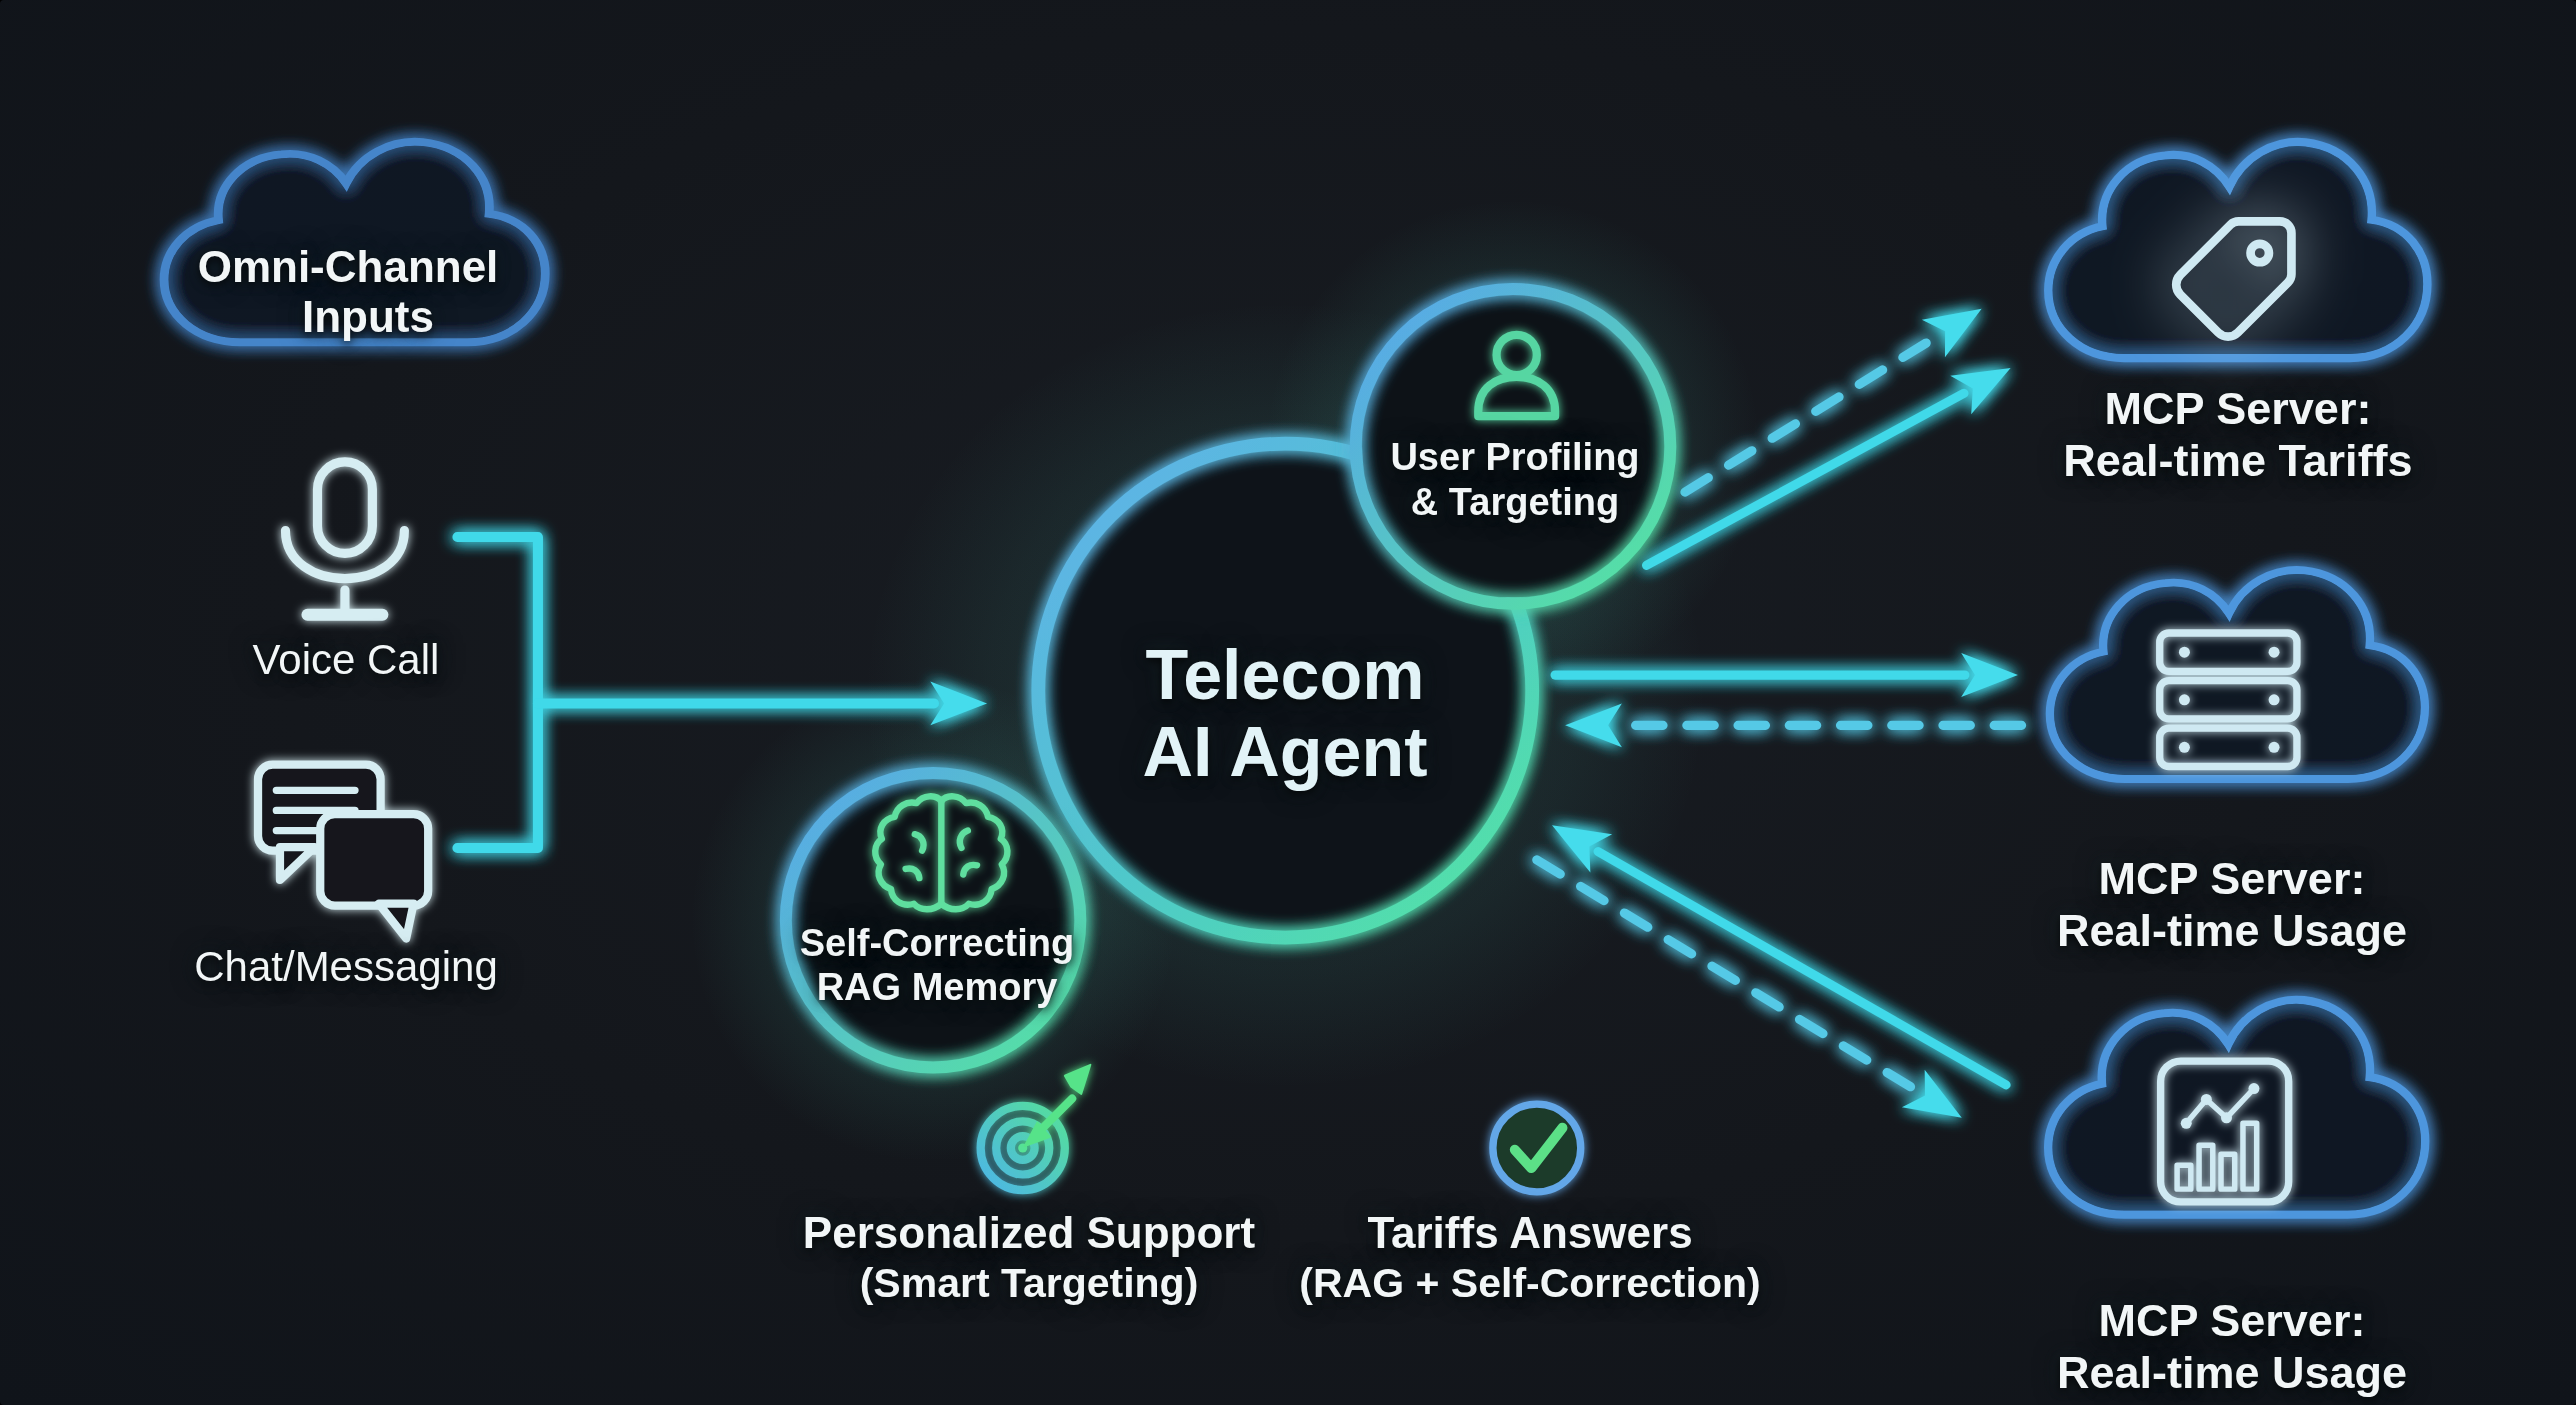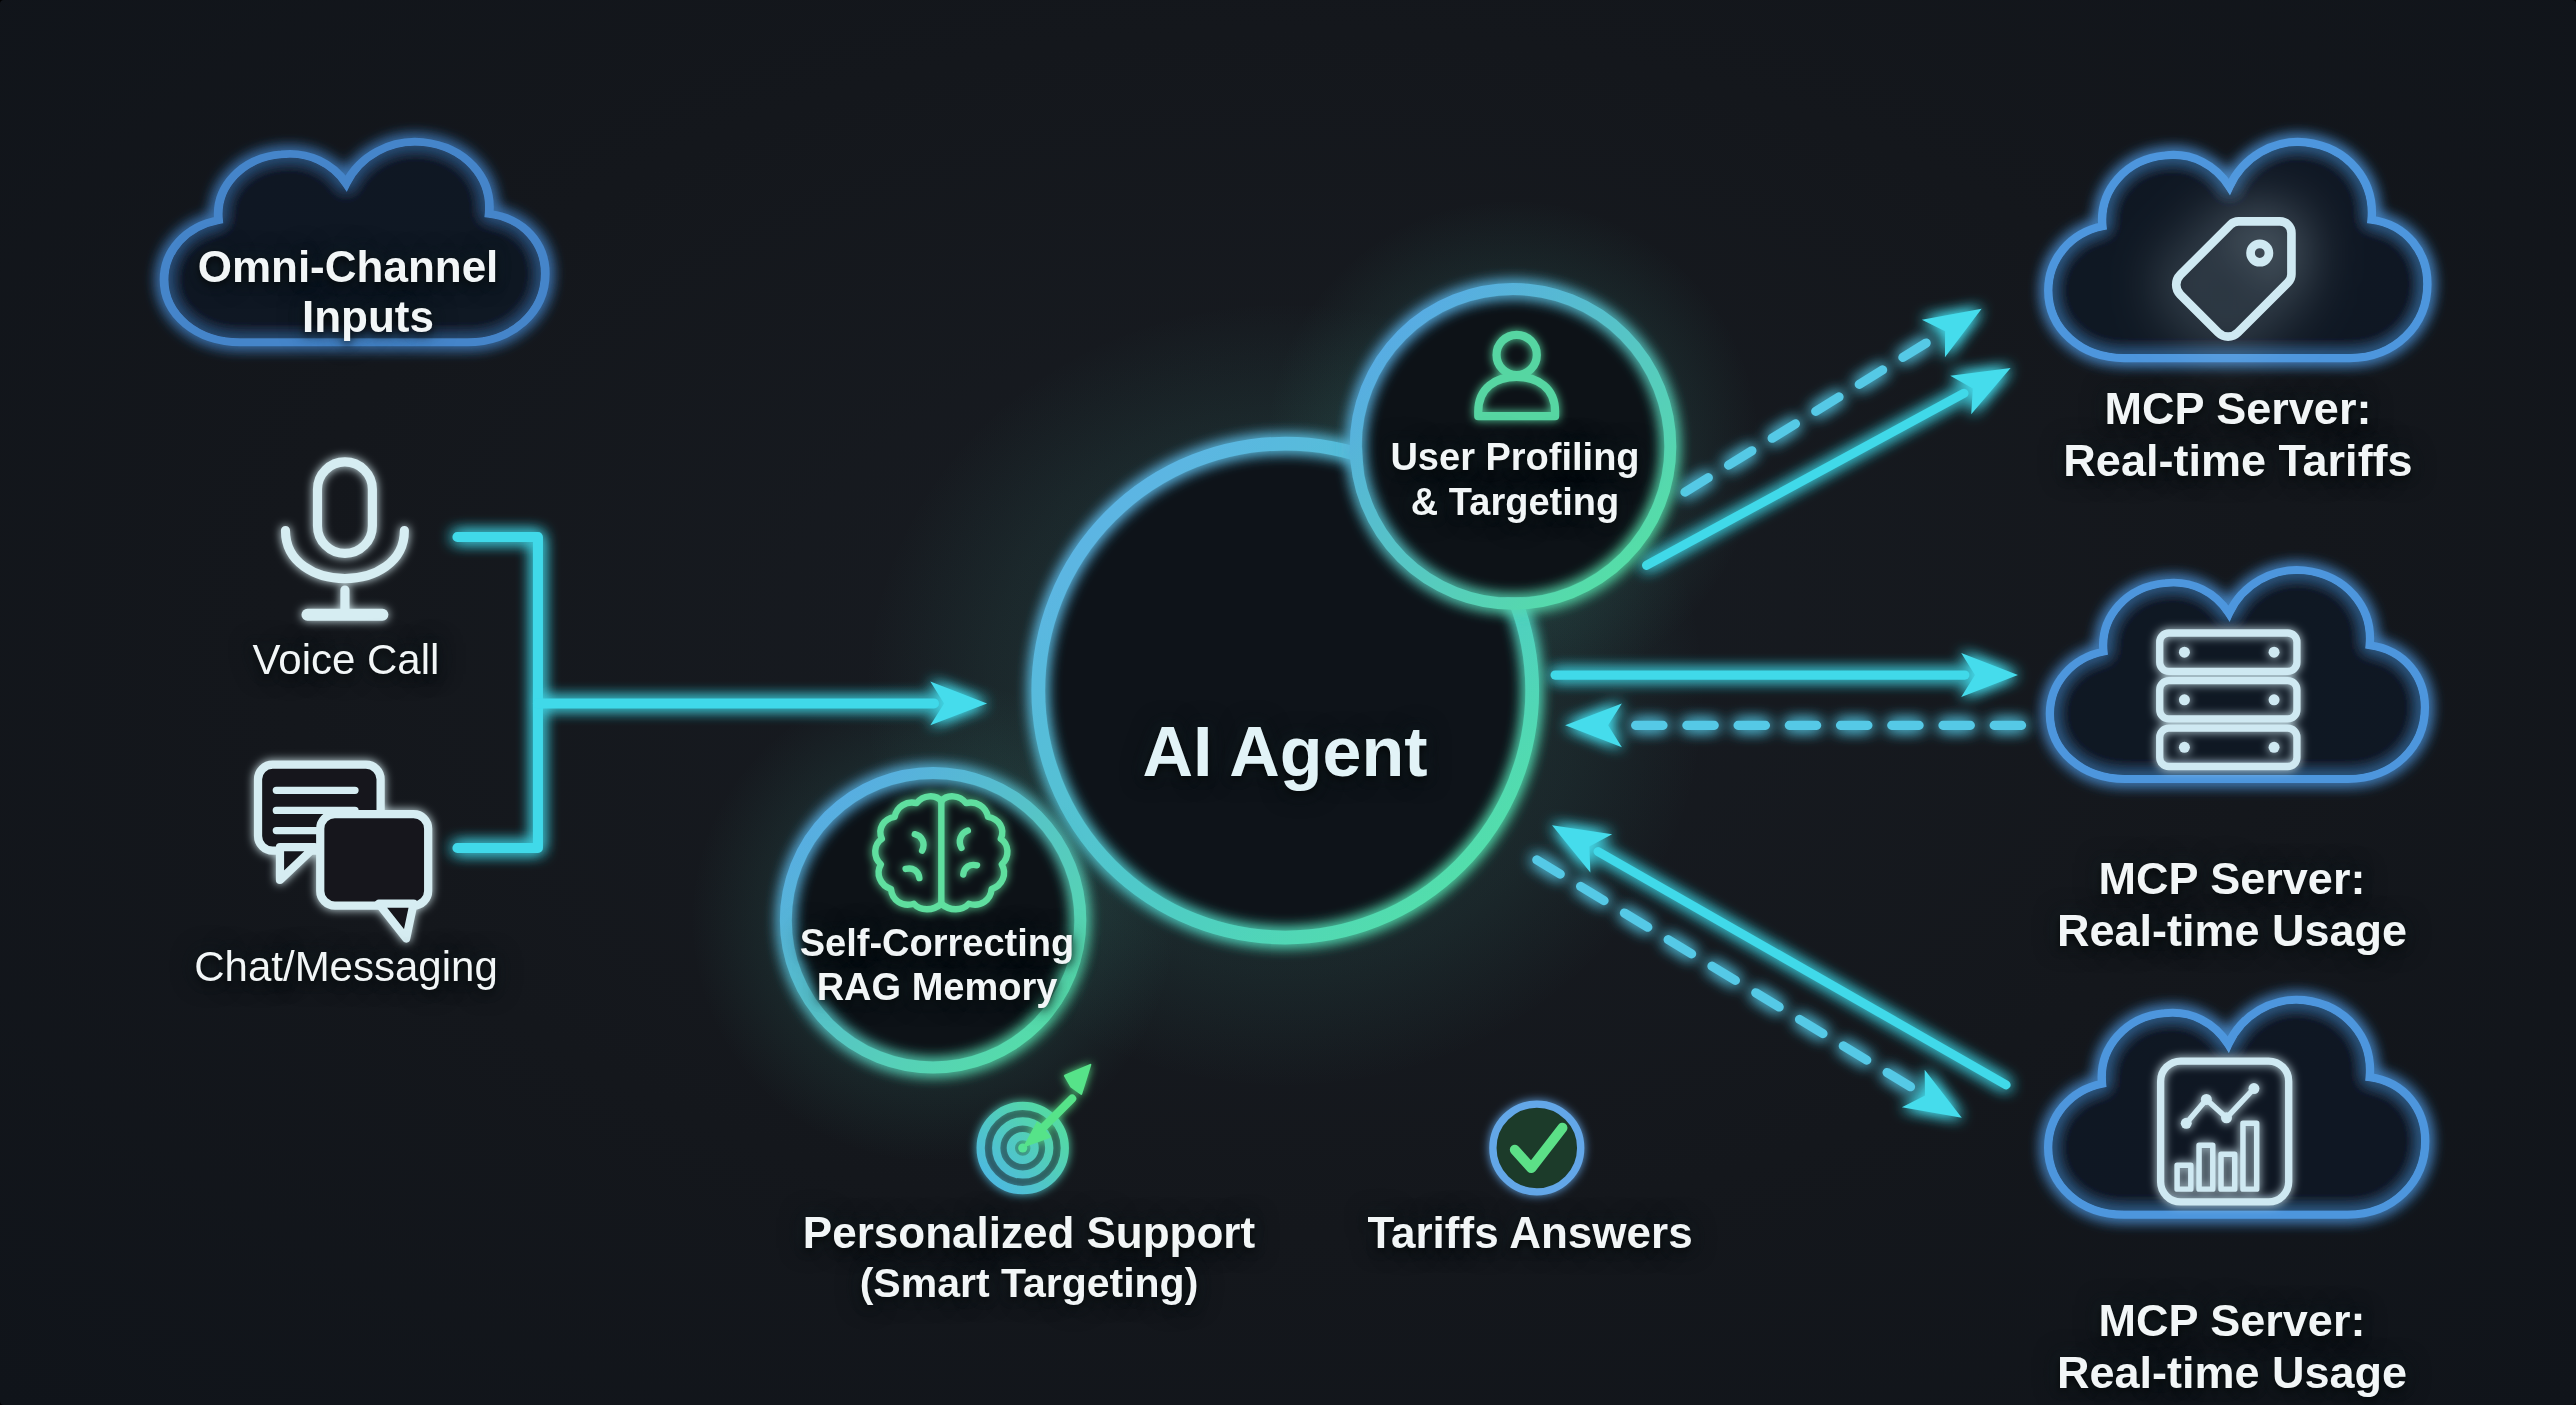--- a/index.html
+++ b/index.html
@@ -215,32 +215,34 @@
   </g>
 </svg>
 
 <div class="labels">
   <div class="lbl b fs48" style="left:348px;top:267px">Omni-Channel</div>
   <div class="lbl b fs48" style="left:368px;top:317px">Inputs</div>
 
   <div class="lbl fs46" style="left:346px;top:660px">Voice Call</div>
   <div class="lbl fs46" style="left:346px;top:967px">Chat/Messaging</div>
 
+  <div class="lbl b fs76" style="left:1285px;top:675px">Telecom</div>
   <div class="lbl b fs76" style="left:1285px;top:752px">AI Agent</div>
 
   <div class="lbl b fs42" style="left:1515px;top:457px">User Profiling</div>
   <div class="lbl b fs42" style="left:1515px;top:502px">&amp; Targeting</div>
 
   <div class="lbl b fs42" style="left:937px;top:943px">Self-Correcting</div>
   <div class="lbl b fs42" style="left:937px;top:987px">RAG Memory</div>
 
   <div class="lbl b fs48" style="left:1029px;top:1233px">Personalized Support</div>
   <div class="lbl fs45" style="left:1029px;top:1283px">(Smart Targeting)</div>
 
   <div class="lbl b fs48" style="left:1530px;top:1233px">Tariffs Answers</div>
+  <div class="lbl fs45" style="left:1530px;top:1283px">(RAG + Self-Correction)</div>
 
   <div class="lbl b fs49" style="left:2238px;top:396px">MCP Server:</div>
   <div class="lbl b fs49" style="left:2238px;top:448px">Real-time Tariffs</div>
 
   <div class="lbl b fs49" style="left:2232px;top:866px">MCP Server:</div>
   <div class="lbl b fs49" style="left:2232px;top:918px">Real-time Usage</div>
 
   <div class="lbl b fs49" style="left:2232px;top:1308px">MCP Server:</div>
   <div class="lbl b fs49" style="left:2232px;top:1360px">Real-time Usage</div>
 </div>

